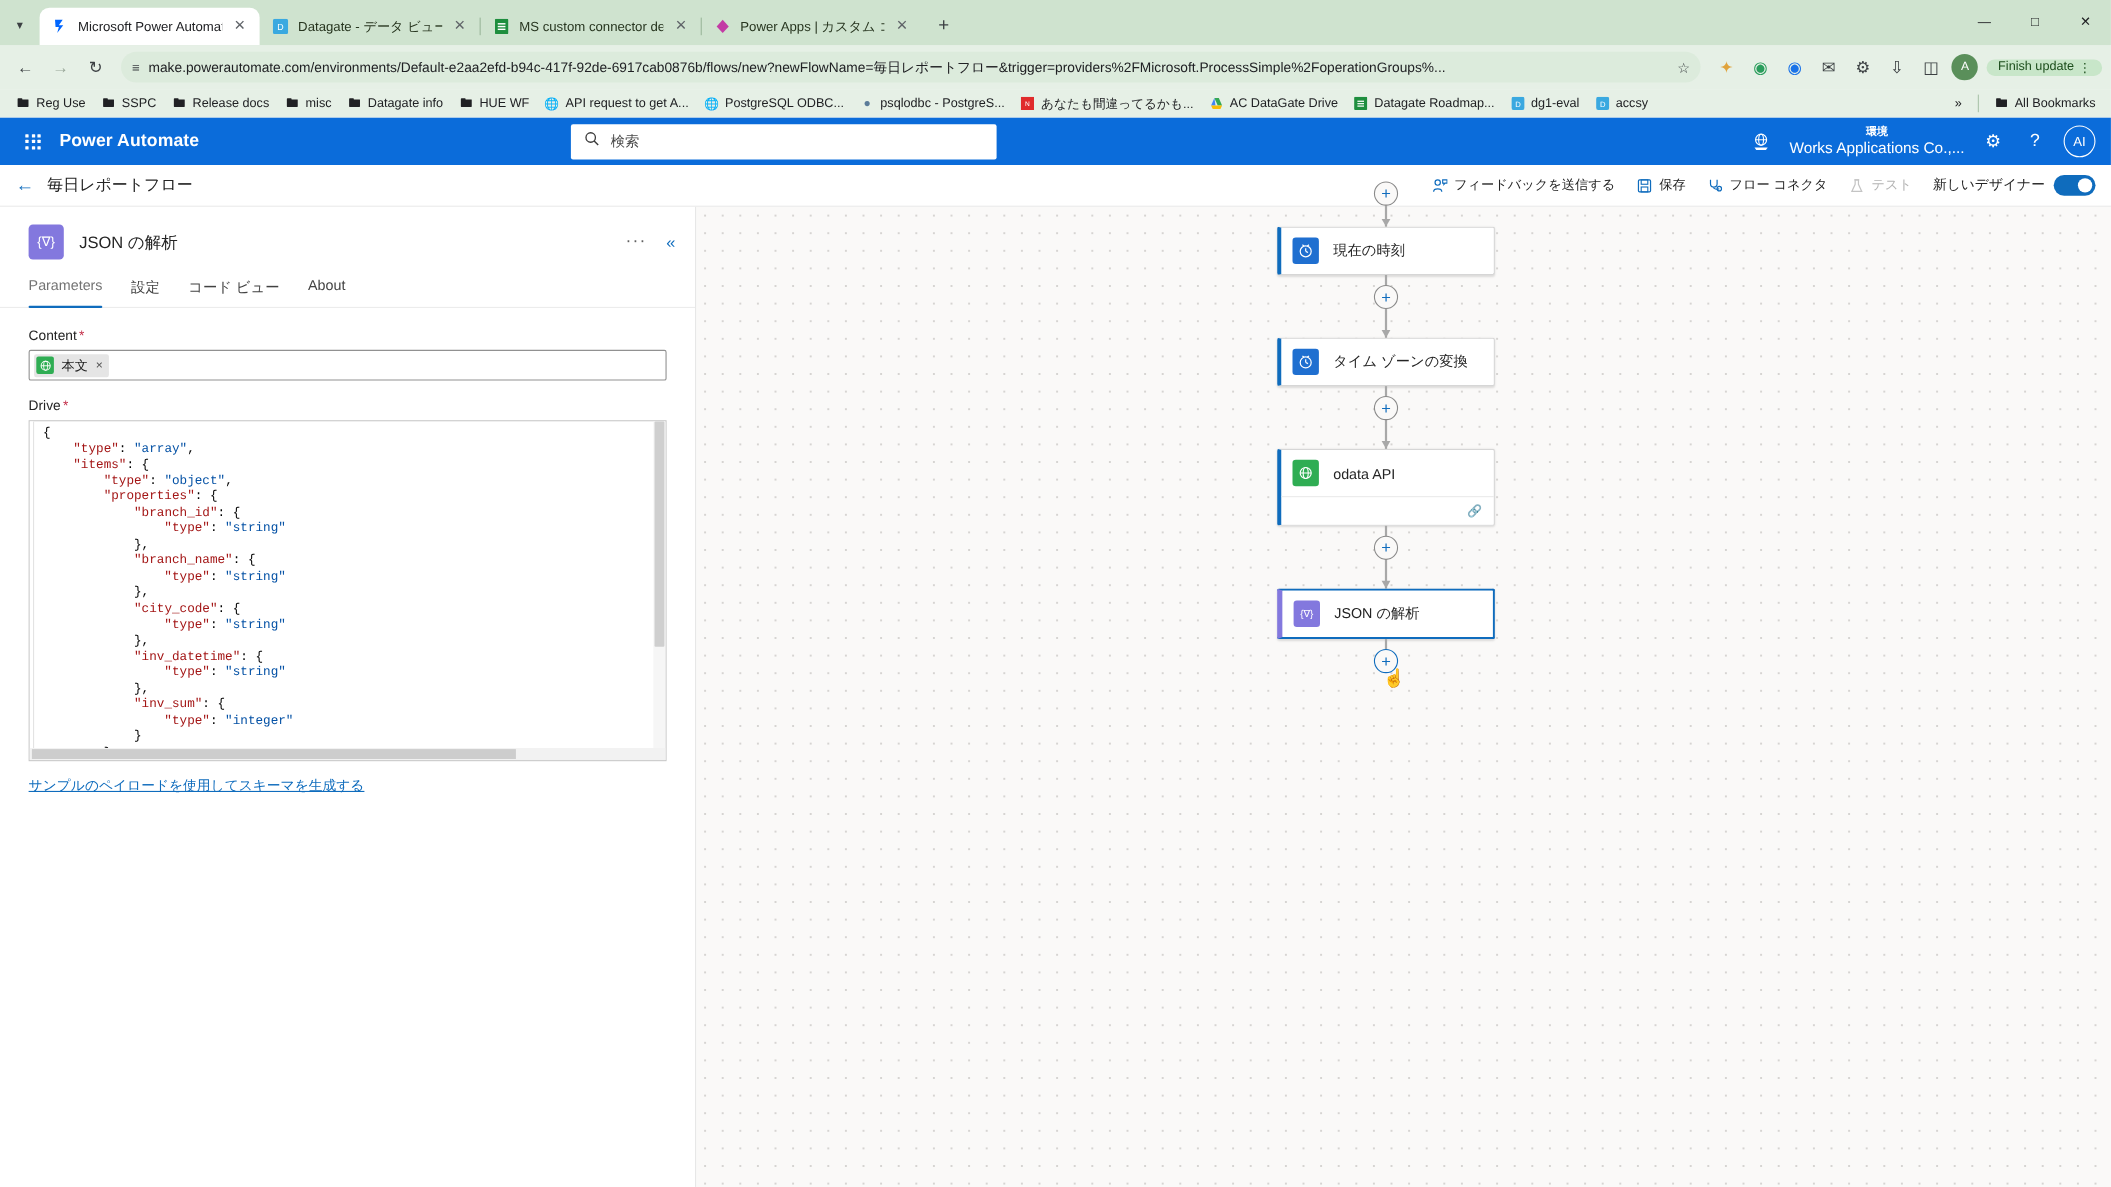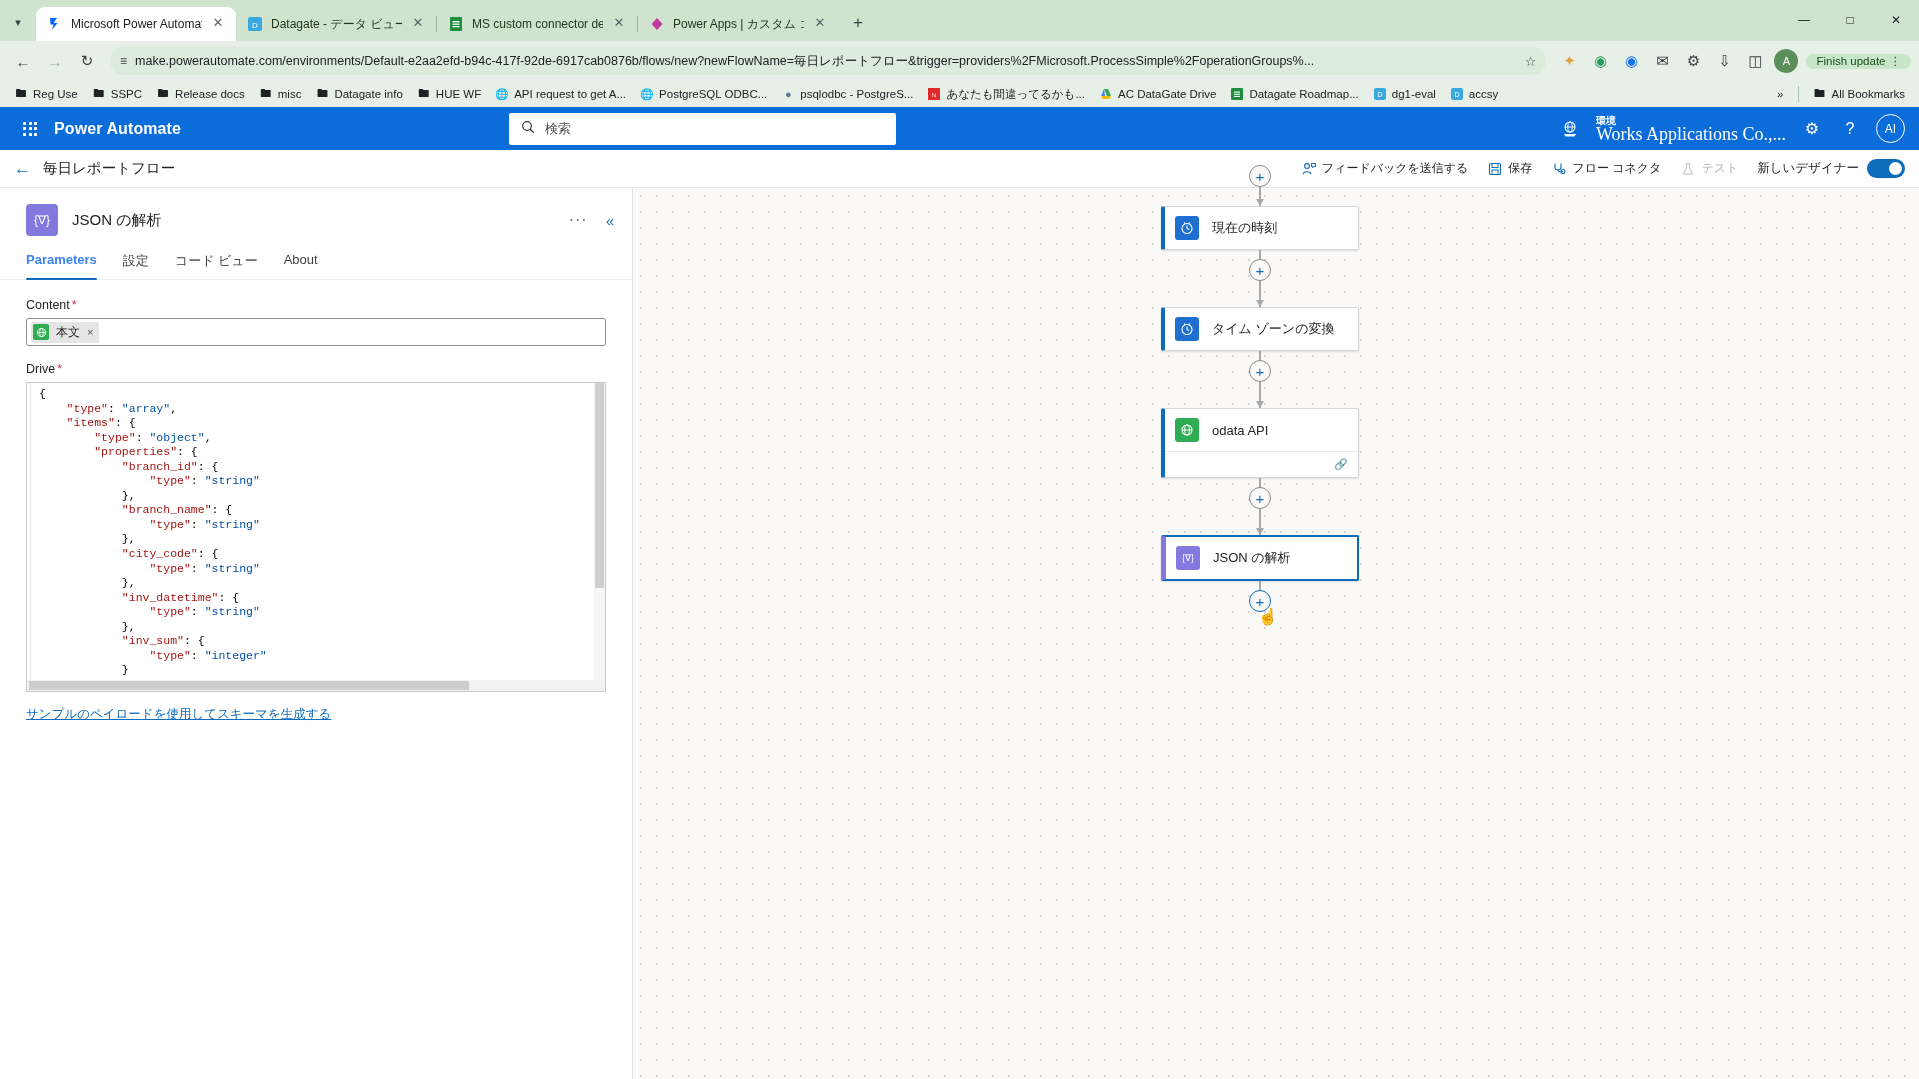--- a/index.html
+++ b/index.html
@@ -79,36 +79,36 @@
   }
   .bm { display: flex; align-items: center; gap: 5px; padding: 2px 6px; border-radius: 4px; white-space: nowrap; }
   .bm .bm-ico { width: 14px; height: 14px; display: flex; align-items: center; justify-content: center; font-size: 11px; flex:none;}
   .bm-spacer { margin-left: auto; }
   .bm-sep { width: 1px; height: 16px; background: #aac4aa; margin: 0 6px; }
 
   
   .pa-root { flex: 1; display: flex; flex-direction: column; background: #fff; min-height: 0; }
   .pa-header {
     height: 43px; background: #0b6cda; display: flex; align-items: center;
-    flex: none; color: #fff; padding: 0 10px;
+    flex: none; color: #fff; padding: 0 10px; text-align: center;
   }
   .waffle { width: 40px; display:flex; align-items:center; justify-content:center; }
   .waffle-grid { display: grid; grid-template-columns: repeat(3, 3px); grid-gap: 2.5px; }
   .waffle-grid i { width: 3px; height: 3px; background: #fff; border-radius: 0.5px; display:block; }
   .pa-brand { font-size: 16px; font-weight: bold; letter-spacing: .1px; margin-left: 4px; }
   .pa-search {
     width: 387px; height: 32px; background: #fff; border-radius: 2px;
     display: flex; align-items: center; gap: 10px; padding: 0 12px;
     margin: 0 auto; color: #555;
   }
   .pa-search .ph { font-size: 13px; color: #4a4a4a; }
   .pa-right { display: flex; align-items: center; gap: 2px; margin-left: auto; }
   .env-box { display: flex; align-items: center; gap: 10px; padding: 0 6px; }
   .env-label { font-size: 10px; line-height: 12px; font-weight: bold; }
-  .env-name { font-size: 18px; line-height: 15px; font-family: Liberation Serif, serif; }
+  .env-name { font-size: 14px; line-height: 15px; }
   .pa-ic { width: 36px; height: 36px; display:flex; align-items:center; justify-content:center; font-size: 16px; }
   .avatar {
     width: 29px; height: 29px; border-radius: 50%; border: 1.5px solid #fff;
     display: flex; align-items: center; justify-content: center; font-size: 12px;
     margin-left: 6px; margin-right: 4px;
   }
 
   .cmdbar {
     height: 38px; border-bottom: 1px solid #e6e6e6; display: flex; align-items: center;
     padding: 0 14px; flex: none; background: #fff;
@@ -144,21 +144,21 @@
     width: 32px; height: 32px; border-radius: 4px; display: flex;
     align-items: center; justify-content: center; font-size: 12px; color: #fff; flex: none;
   }
   .panel-title { font-size: 15px; color: #242424; }
   .panel-head-actions { margin-left: auto; display: flex; align-items: center; gap: 18px; }
   .dots { font-size: 16px; color: #616161; letter-spacing: 1px; }
   .collapse { font-size: 15px; color: #0f6cbd; }
 
   .tabs-row { display: flex; gap: 26px; padding: 10px 26px 0 26px; border-bottom: 1px solid #ececec; }
   .ptab { font-size: 13px; color: #424242; padding-bottom: 9px; position: relative; white-space: nowrap; }
-  .ptab.active { color: #3b82f6; font-weight: bold; }
+  .ptab.active { color: #737373; font-weight: normal; }
   .ptab.active::after {
     content:""; position: absolute; left: 0; right: 0; bottom: -1px; height: 2.5px;
     background: #0f6cbd; border-radius: 2px;
   }
 
   .panel-content { padding: 18px 26px 0 26px; overflow: hidden; }
   .field-label { font-size: 12.5px; color: #242424; margin-bottom: 6px; }
   .req { color: #c4314b; margin-left: 2px; }
   .content-input {
     height: 28px; border: 1px solid #919191; border-radius: 2px; display: flex;

